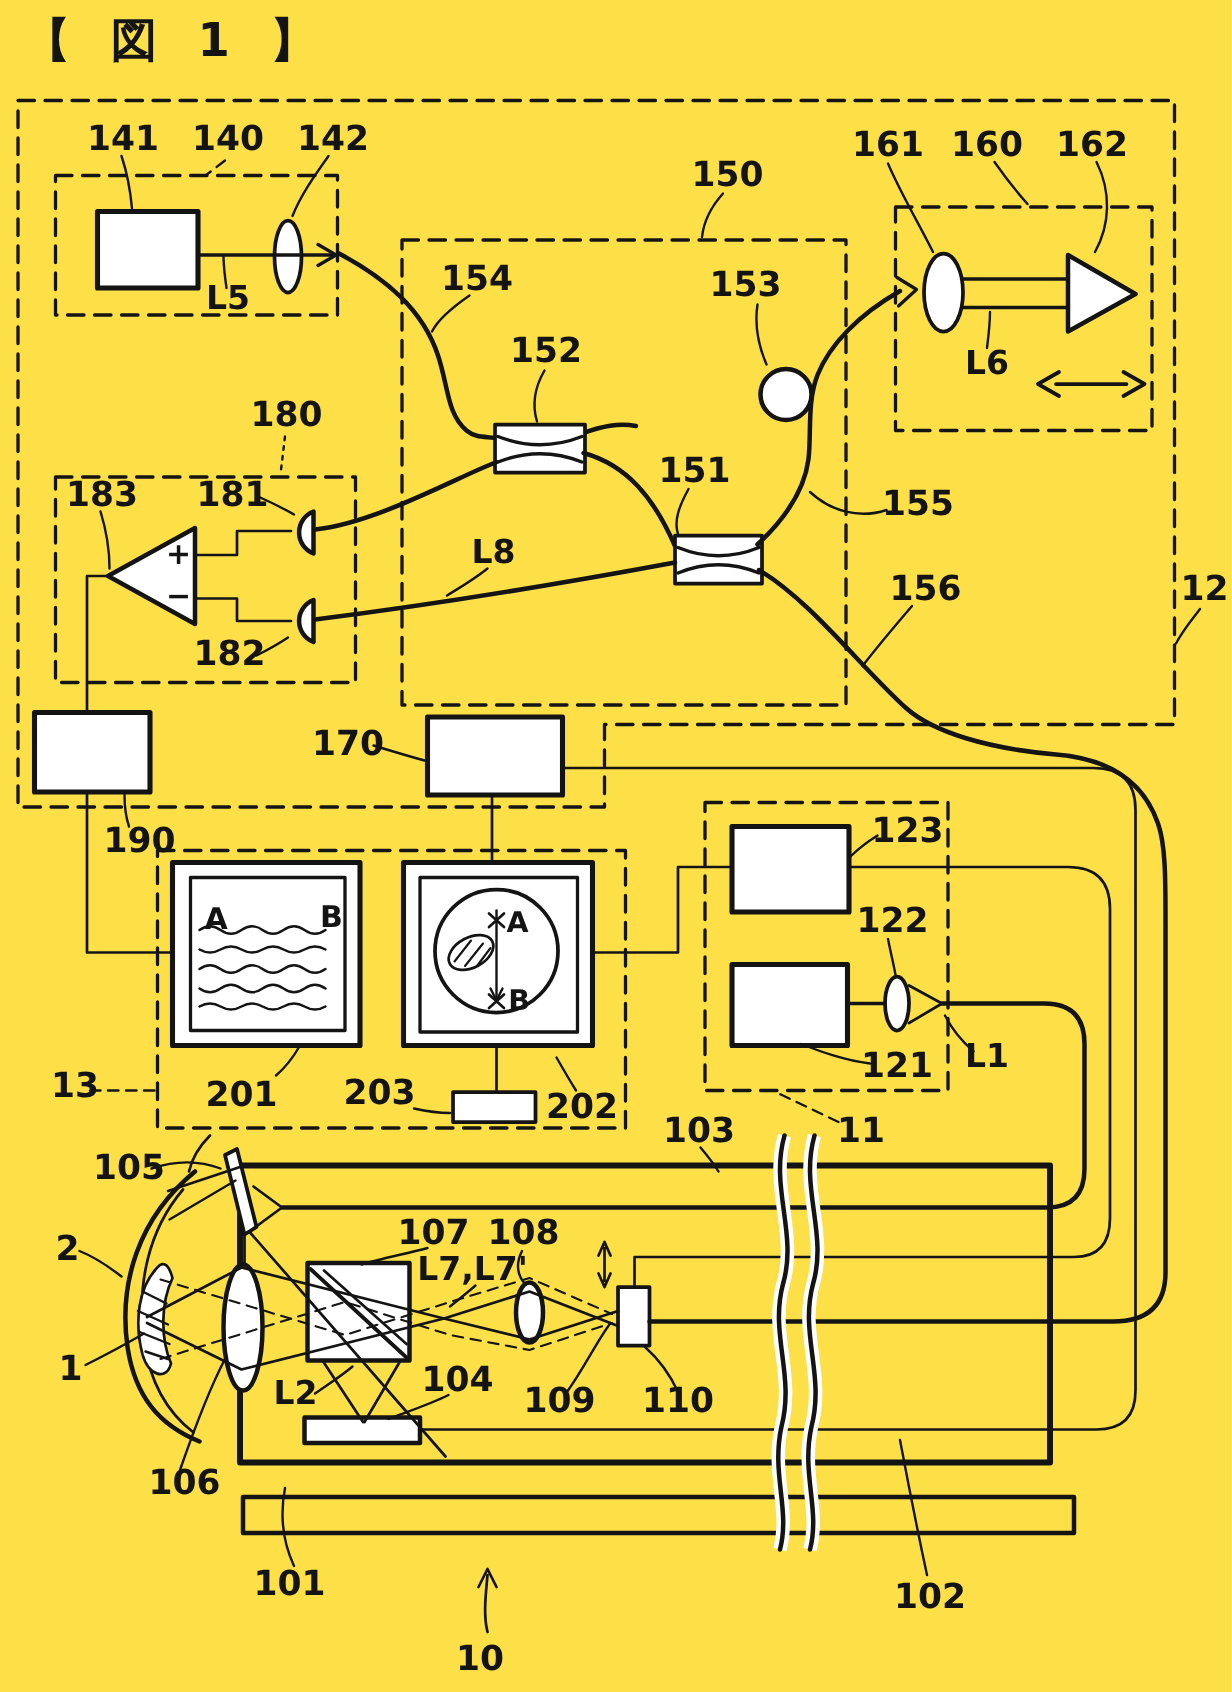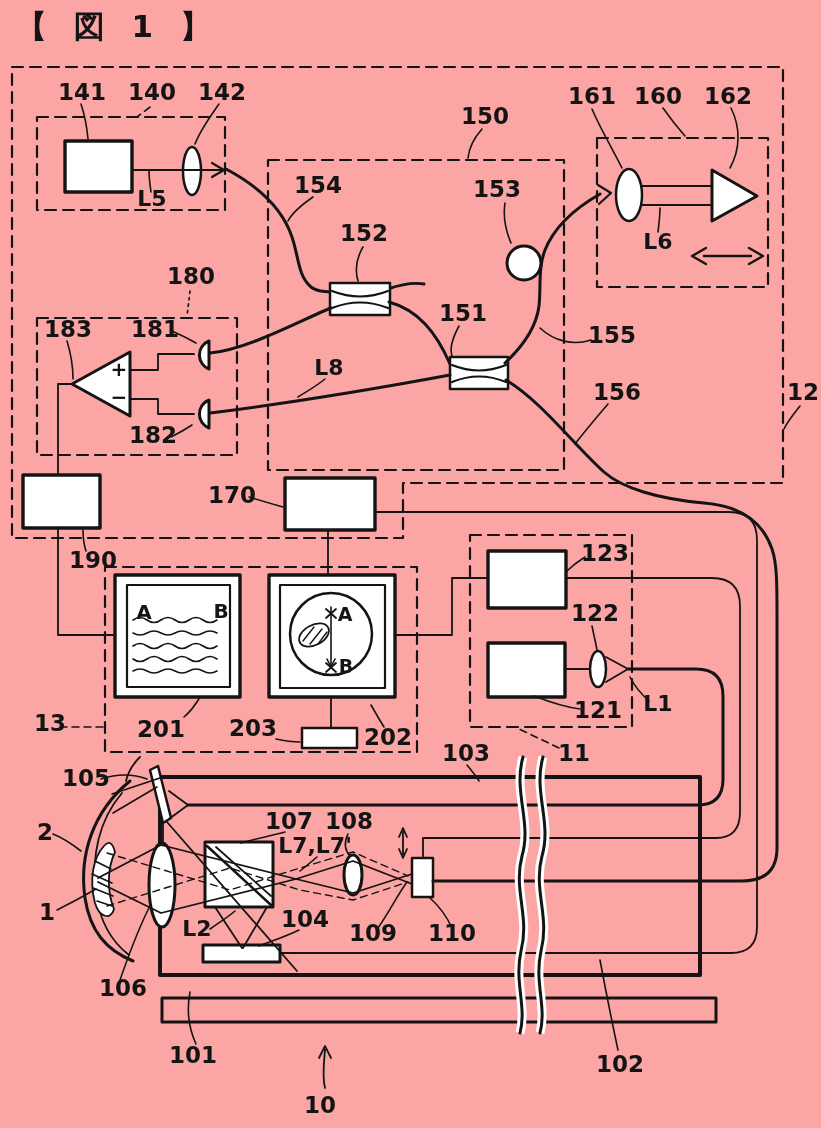--- a/index.html
+++ b/index.html
@@ -1,17 +1,17 @@
 <!DOCTYPE html>
 <html><head>
 <meta charset="utf-8">
 <style>
   html,body{margin:0;padding:0;background:#e8e8e8;}
   .stage{
-    position:relative;width:821px;height:1128px;background:#fca5a5;
+    position:relative;width:821px;height:1128px;background:#fde047;
     font-family:"DejaVu Sans",sans-serif;overflow:hidden;margin:0 auto;
   }
   .fig-title{
     position:absolute;left:16px;top:6px;
     font-size:31px;font-weight:bold;color:#141414;letter-spacing:8px;
     white-space:nowrap;
   }
   svg{position:absolute;left:0;top:0;}
   .ink{stroke:#141414;fill:none;stroke-linecap:round;stroke-linejoin:round;}
   .w4{stroke-width:4;} .w35{stroke-width:3.4;} .w3{stroke-width:3;}

